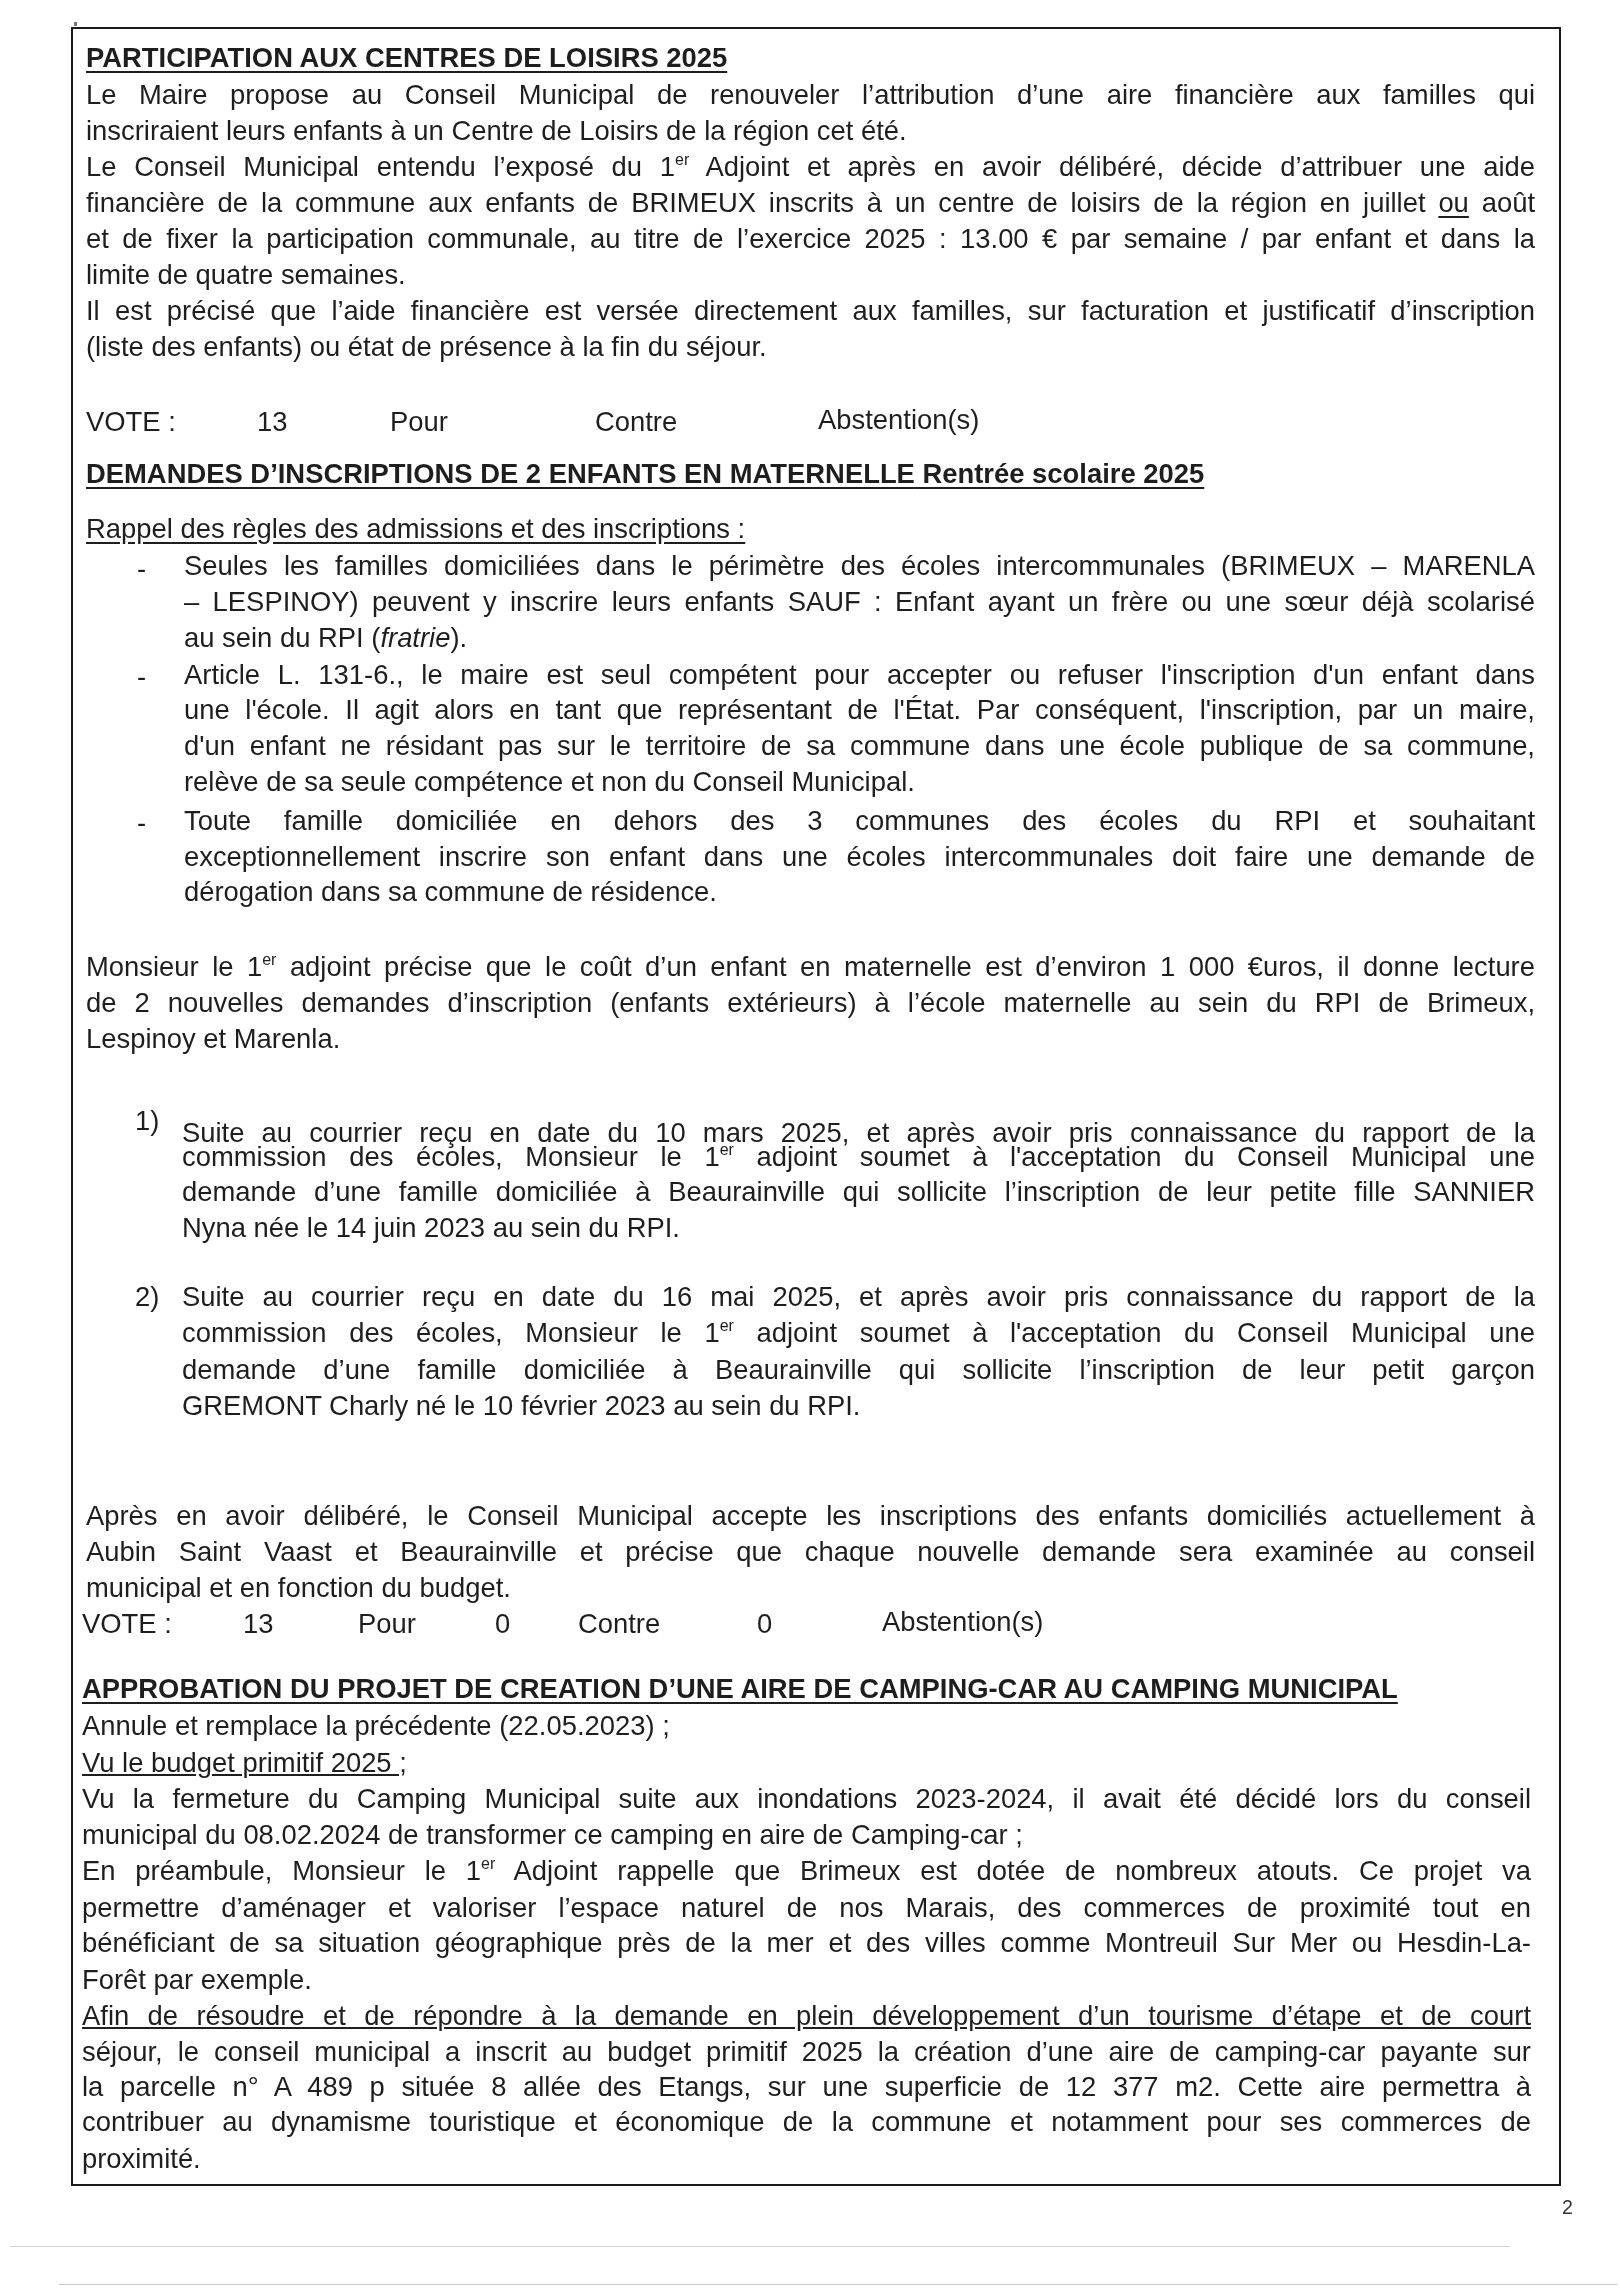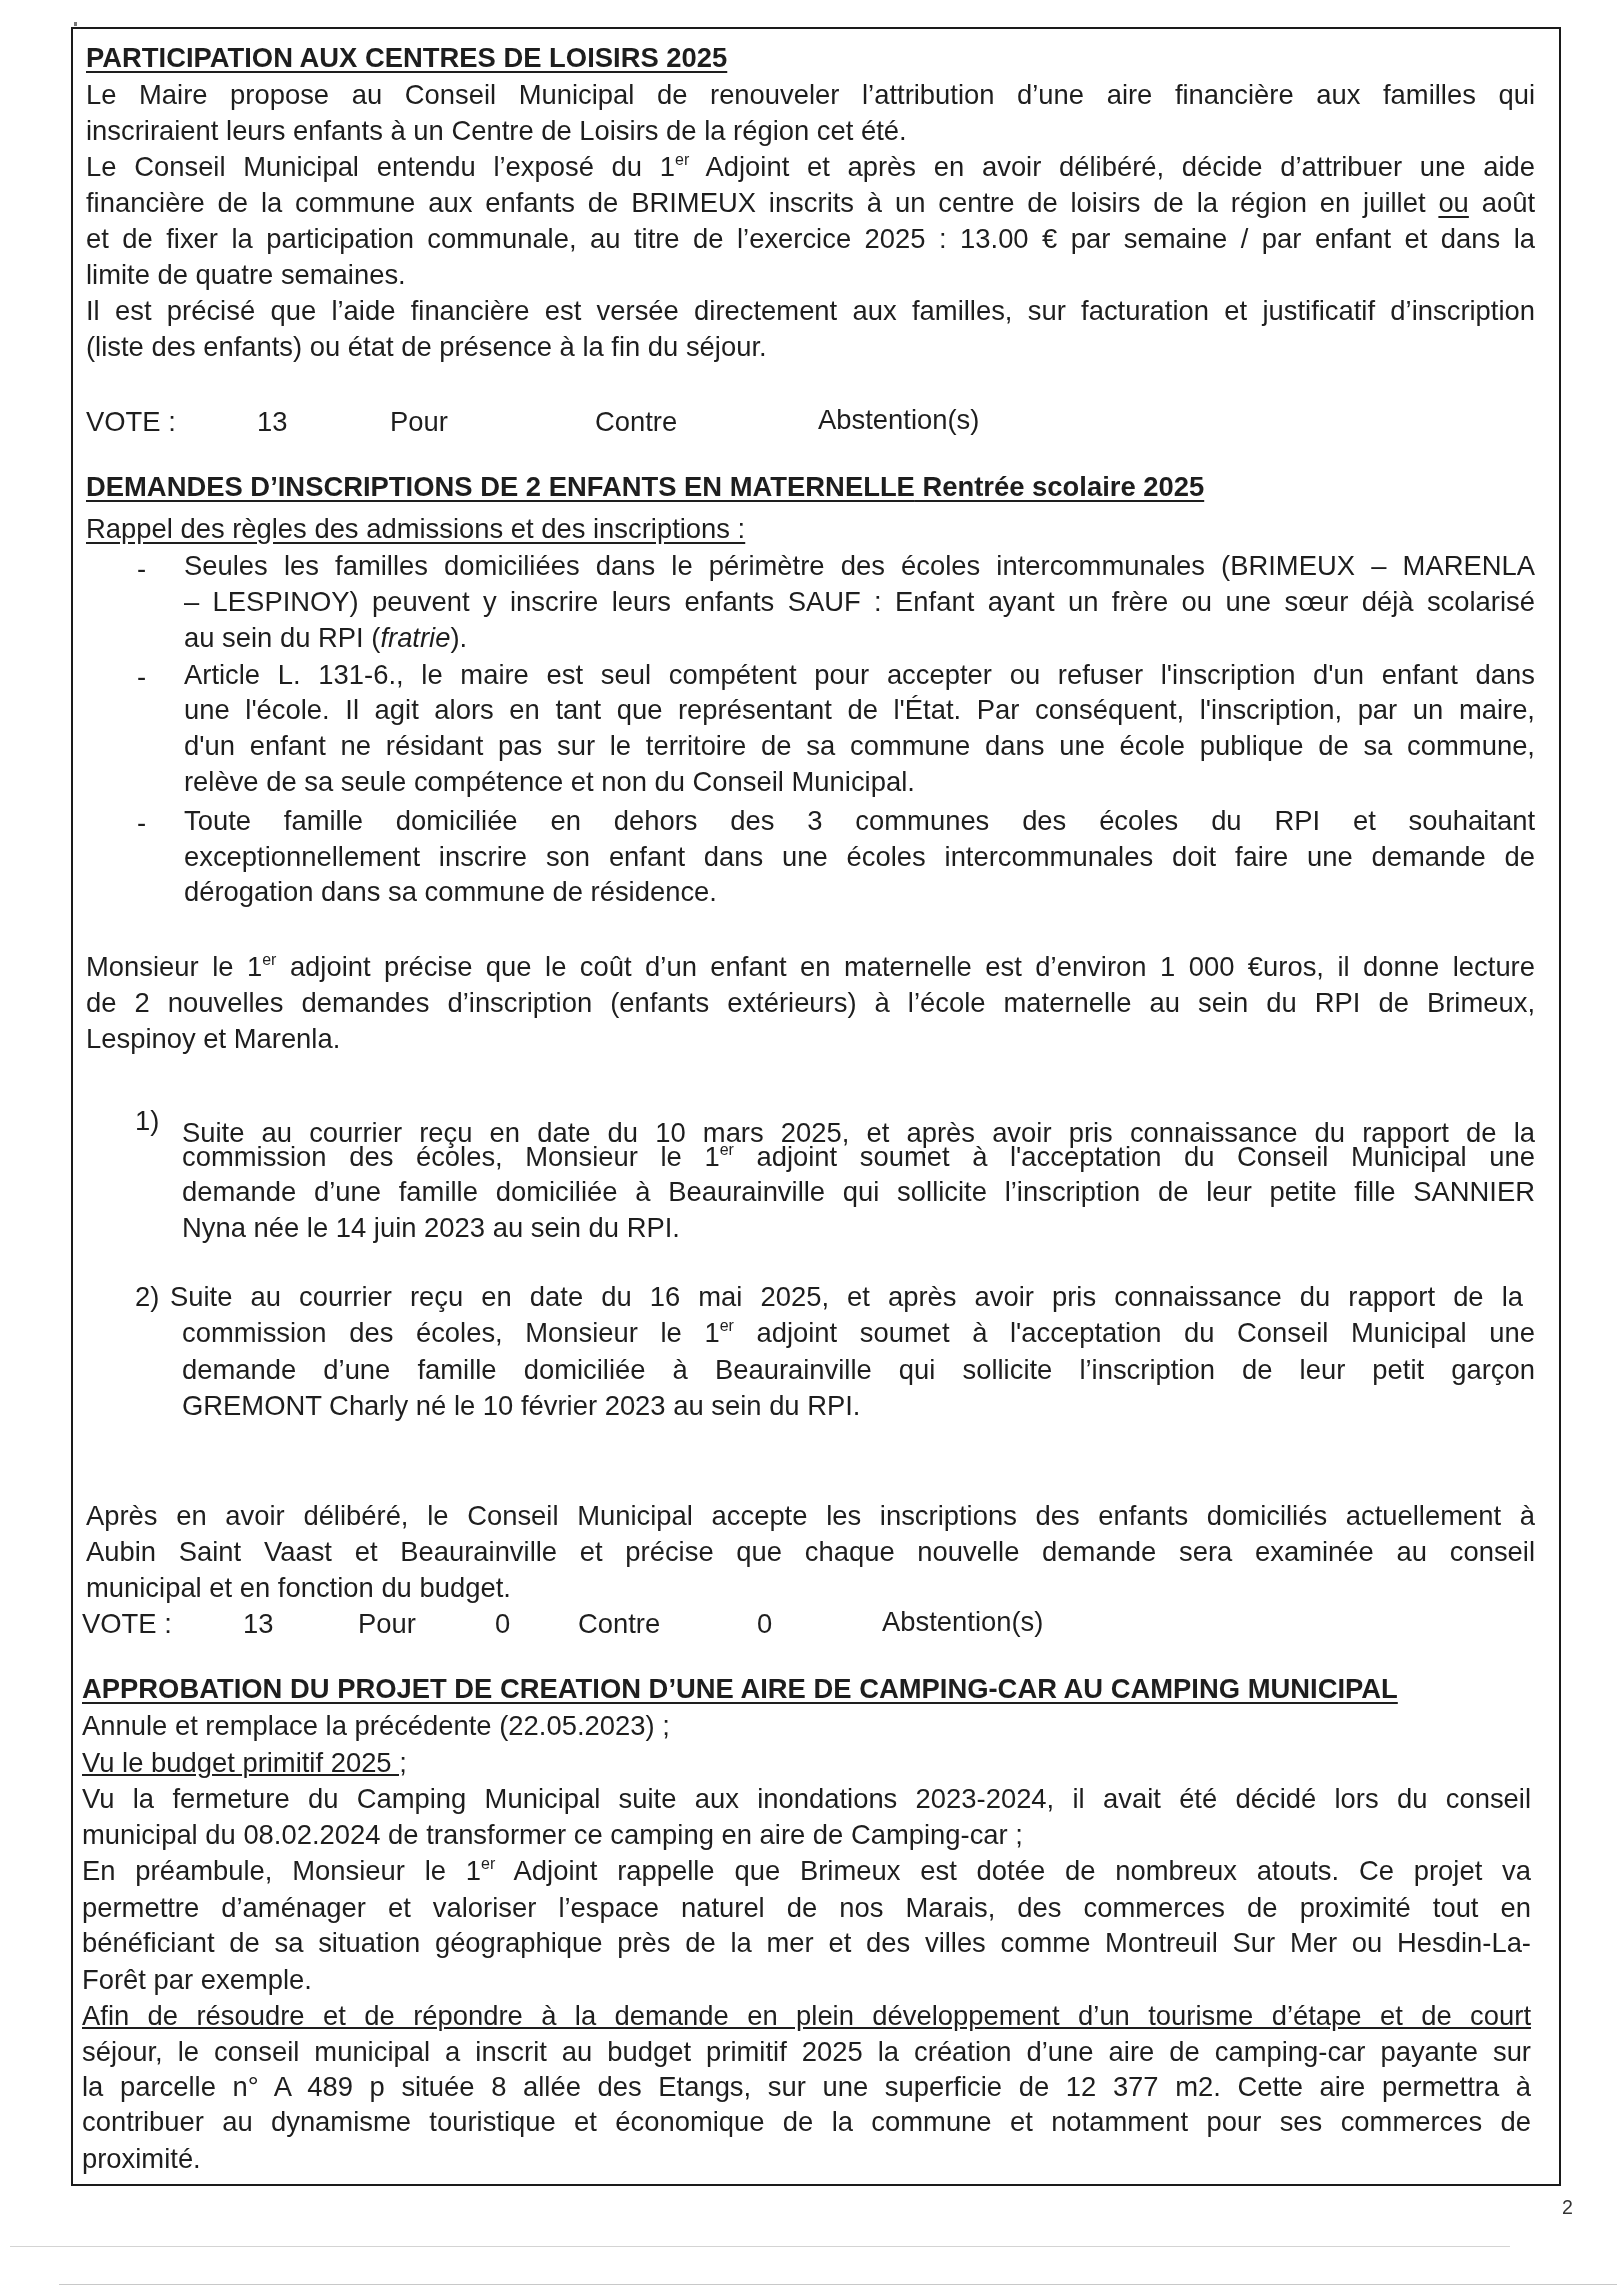--- a/index.html
+++ b/index.html
@@ -38,21 +38,21 @@
 <div class="ln full last" style="top:330px;">(liste des enfants) ou état de présence à la fin du séjour.</div>
 
 <div>
   <span class="vote" style="left:86px;top:405px;">VOTE :</span>
   <span class="vote" style="left:257px;top:405px;">13</span>
   <span class="vote" style="left:390px;top:405px;">Pour</span>
   <span class="vote" style="left:595px;top:405px;">Contre</span>
   <span class="vote" style="left:818px;top:403px;">Abstention(s)</span>
 </div>
 
-<div class="ln h" style="left:86px;top:470px;text-align:center;"><span>DEMANDES D’INSCRIPTIONS DE 2 ENFANTS EN MATERNELLE</span><span> Rentrée scolaire 2025</span></div>
+<div class="ln h" style="left:86px;top:457px;text-align:center;"><span>DEMANDES D’INSCRIPTIONS DE 2 ENFANTS EN MATERNELLE</span><span> Rentrée scolaire 2025</span></div>
 <div class="ln u" style="left:86px;top:512px;">Rappel des règles des admissions et des inscriptions :</div>
 
 <div>
   <span class="marker" style="left:137px;top:552px;">-</span>
   <div class="ln ind" style="top:549px;">Seules les familles domiciliées dans le périmètre des écoles intercommunales (BRIMEUX – MARENLA</div>
   <div class="ln ind" style="top:585px;">– LESPINOY) peuvent y inscrire leurs enfants SAUF : Enfant ayant un frère ou une sœur déjà scolarisé</div>
   <div class="ln ind last" style="top:621px;"><span>au sein du RPI (</span><i>fratrie</i><span>).</span></div>
 
   <span class="marker" style="left:137px;top:660px;">-</span>
   <div class="ln ind" style="top:658px;">Article L. 131-6., le maire est seul compétent pour accepter ou refuser l'inscription d'un enfant dans</div>
@@ -73,21 +73,21 @@
 <div>
   <span class="marker" style="left:135px;top:1104px;">1)</span>
   <div class="ln ind" style="top:1116px;left:182px;width:1353px;">Suite au courrier reçu en date du 10 mars 2025, et après avoir pris connaissance du rapport de la</div>
   <div class="ln ind" style="top:1140px;left:182px;width:1353px;"><span>commission des écoles, Monsieur le 1</span><sup>er</sup><span> adjoint soumet à l'acceptation du Conseil Municipal une</span></div>
   <div class="ln ind" style="top:1175px;left:182px;width:1353px;">demande d’une famille domiciliée à Beaurainville qui sollicite l’inscription de leur petite fille SANNIER</div>
   <div class="ln ind last" style="top:1211px;left:182px;width:1353px;">Nyna née le 14 juin 2023 au sein du RPI.</div>
 </div>
 
 <div>
   <span class="marker" style="left:135px;top:1280px;">2)</span>
-  <div class="ln ind" style="top:1280px;left:170px;width:1353px;">Suite au courrier reçu en date du 16 mai 2025, et après avoir pris connaissance du rapport de la</div>
+  <div class="ln ind" style="top:1280px;left:182px;width:1353px;">Suite au courrier reçu en date du 16 mai 2025, et après avoir pris connaissance du rapport de la</div>
   <div class="ln ind" style="top:1316px;left:182px;width:1353px;"><span>commission des écoles, Monsieur le 1</span><sup>er</sup><span> adjoint soumet à l'acceptation du Conseil Municipal une</span></div>
   <div class="ln ind" style="top:1353px;left:182px;width:1353px;">demande d’une famille domiciliée à Beaurainville qui sollicite l’inscription de leur petit garçon</div>
   <div class="ln ind last" style="top:1389px;left:182px;width:1353px;">GREMONT Charly né le 10 février 2023 au sein du RPI.</div>
 </div>
 
 <div class="ln full" style="top:1499px;">Après en avoir délibéré, le Conseil Municipal accepte les inscriptions des enfants domiciliés actuellement à</div>
 <div class="ln full" style="top:1535px;">Aubin Saint Vaast et Beaurainville et précise que chaque nouvelle demande sera examinée au conseil</div>
 <div class="ln full last" style="top:1571px;">municipal et en fonction du budget.</div>
 
 <div>

